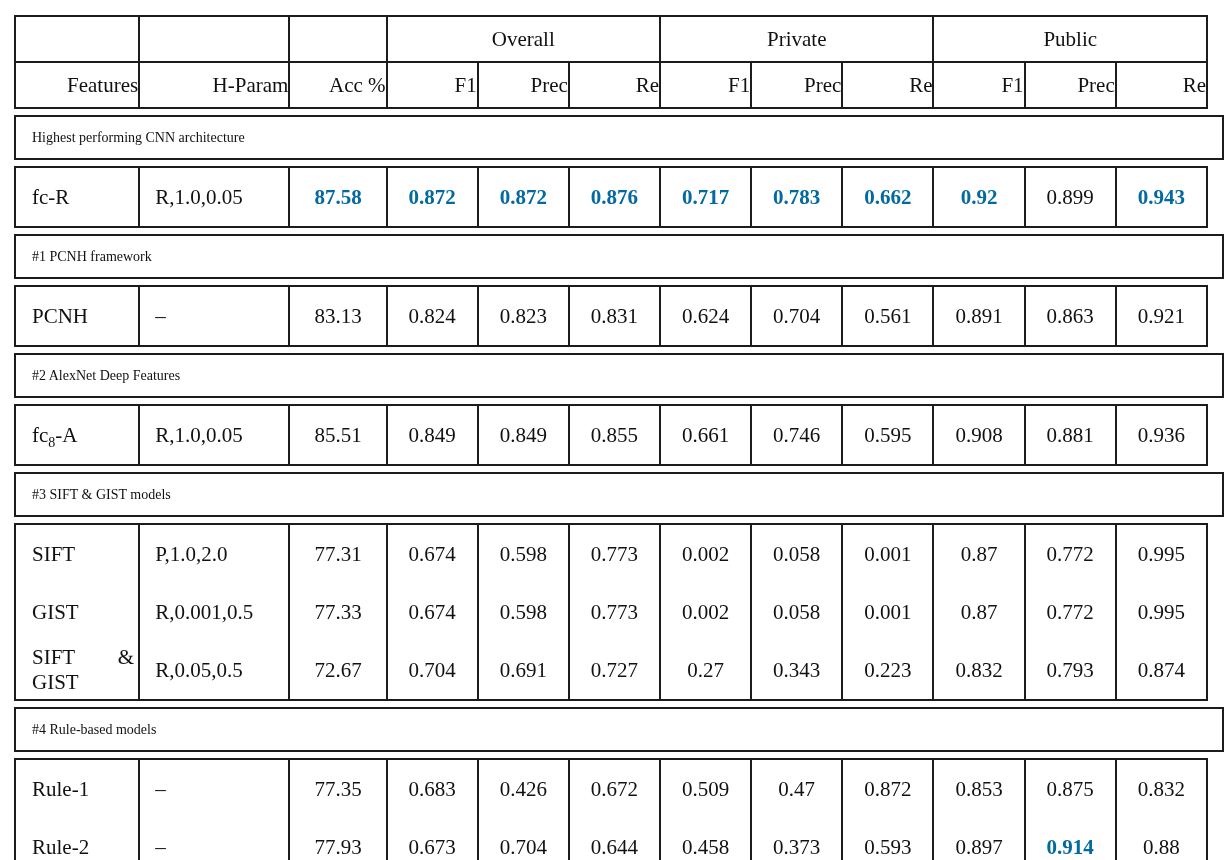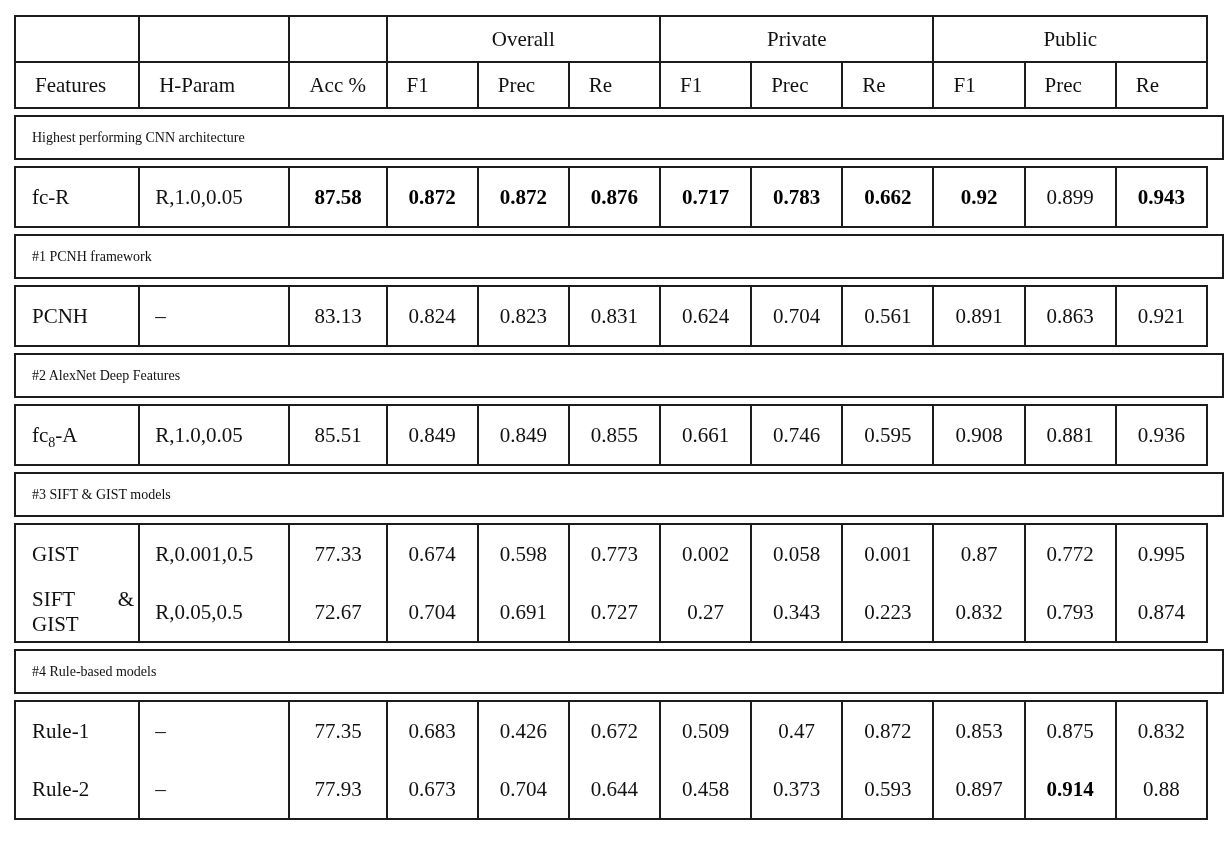--- a/index.html
+++ b/index.html
@@ -26,38 +26,38 @@
     overflow:hidden;
   }
   .tbl td:first-child{border-left:none;}
   
   col.col-f{width:124px;}
   col.col-h{width:150px;}
   col.col-a{width:97px;}
   col.col-m{width:91px;}
   
   .group-row td{border-bottom:2px solid #1c1c1c;height:44px;text-align:center;}
-  .col-row td{height:44px;text-align:left;padding-left:19px;}
+  .col-row td{height:44px;text-align:right;}
   
   .section-box{
     width:1190px;
     border:2px solid #1c1c1c;
     margin:0 0 6px 0;
     font-size:14px;
     line-height:41px;
     height:41px;
     padding-left:16px;
     background:#ffffff;
   }
   
   .cell.feature{text-align:justify;-moz-text-align-last:left;text-align-last:left;padding:4px 4px 4px 16px;}
   .cell.feature sub{font-size:14px;line-height:0;}
   .cell.hparam{text-align:left;padding-left:15px;}
   .cell.val{text-align:center;}
-  .cell.em{color:#000000;font-weight:bold;}
+  .cell.em{color:#0369a1;font-weight:bold;}
 </style>
 </head>
 <body>
 
 <div class="doc">
 
   <table class="tbl">
     <colgroup>
       <col class="col-f">
         <col class="col-h">
@@ -179,20 +179,34 @@
   </div>
   <table class="tbl">
     <colgroup>
         <col class="col-f">
         <col class="col-h">
         <col class="col-a">
         <col class="col-m" span="9">
       </colgroup>
     <tbody>
         <tr>
+          <td class="cell feature"><span>SIFT</span></td>
+          <td class="cell hparam">P,1.0,2.0</td>
+          <td class="cell val">77.31</td>
+          <td class="cell val">0.674</td>
+          <td class="cell val">0.598</td>
+          <td class="cell val">0.773</td>
+          <td class="cell val">0.002</td>
+          <td class="cell val">0.058</td>
+          <td class="cell val">0.001</td>
+          <td class="cell val">0.87</td>
+          <td class="cell val">0.772</td>
+          <td class="cell val">0.995</td>
+        </tr>
+        <tr>
           <td class="cell feature"><span>GIST</span></td>
           <td class="cell hparam">R,0.001,0.5</td>
           <td class="cell val">77.33</td>
           <td class="cell val">0.674</td>
           <td class="cell val">0.598</td>
           <td class="cell val">0.773</td>
           <td class="cell val">0.002</td>
           <td class="cell val">0.058</td>
           <td class="cell val">0.001</td>
           <td class="cell val">0.87</td>

